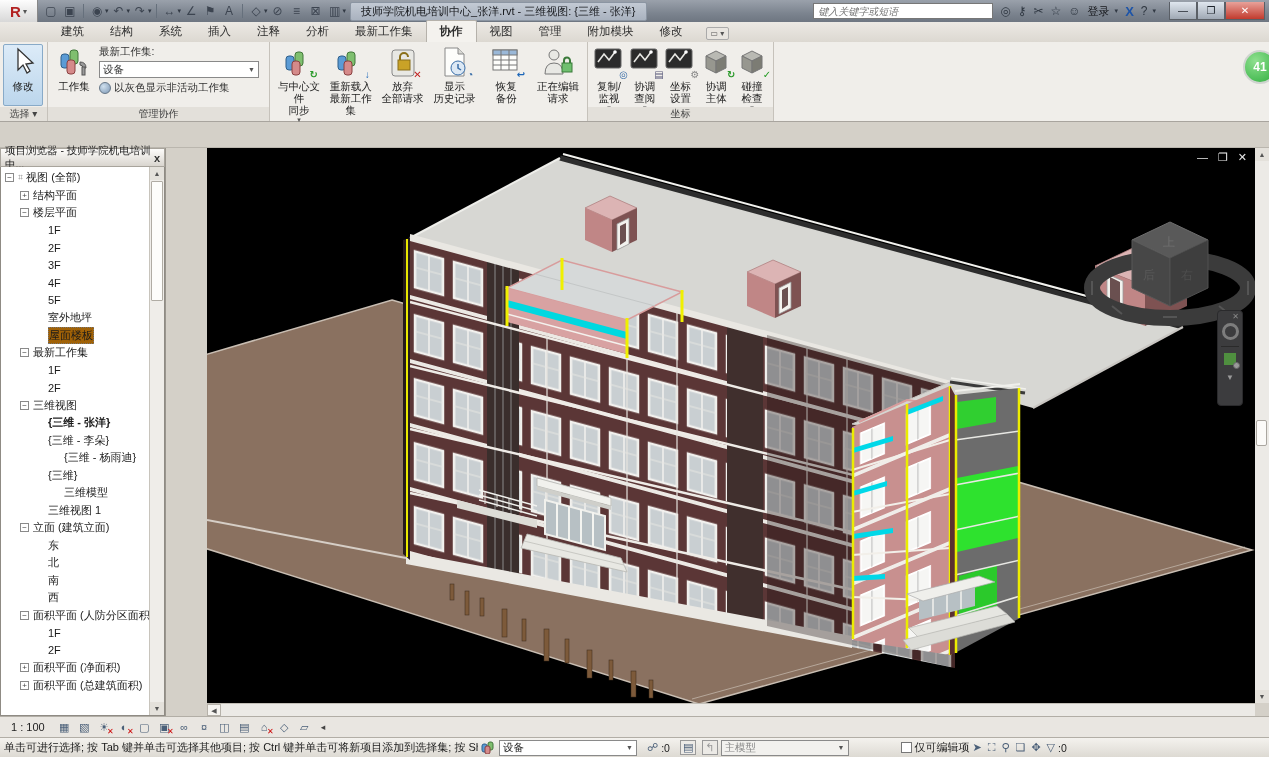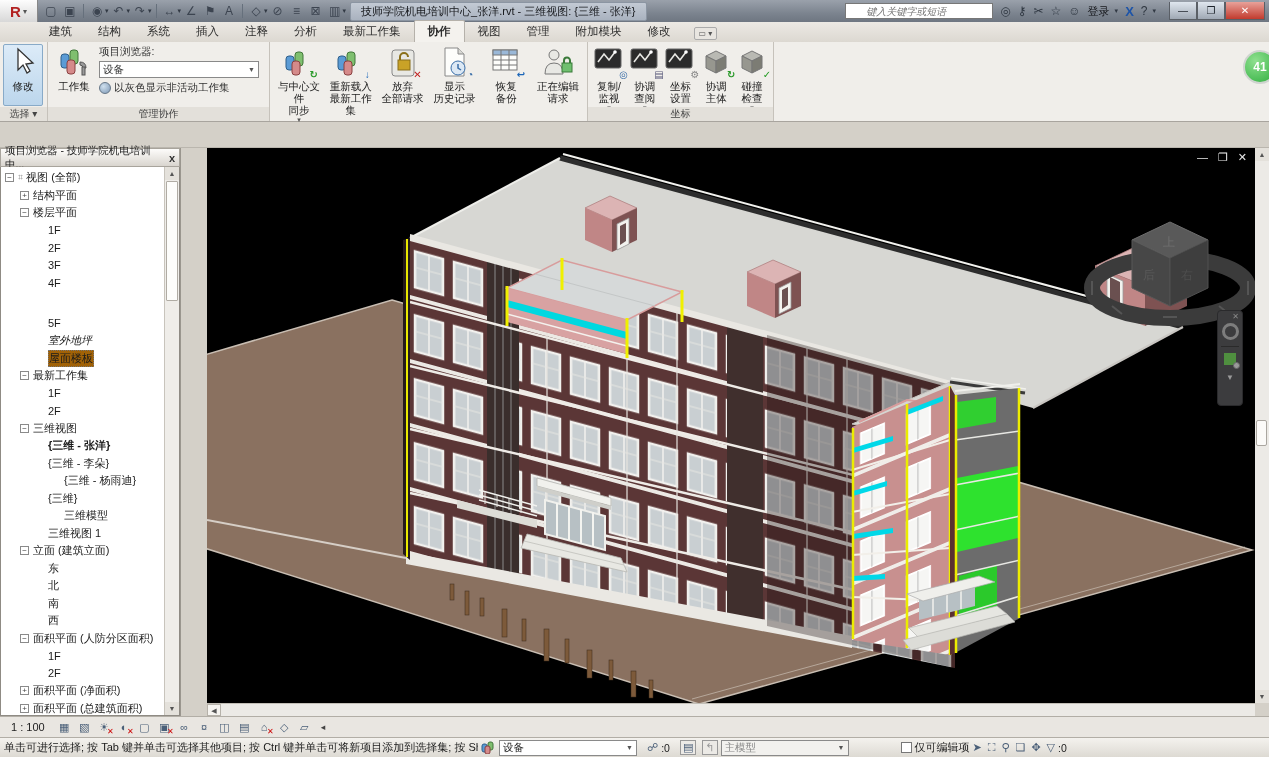--- a/index.html
+++ b/index.html
@@ -15,34 +15,34 @@
     font-weight:bold; color:#b22222; font-size:15px; }
   #app-logo small { color:#555; font-size:8px; margin-left:2px; }
   .qat { display:flex; align-items:center; gap:1px; padding:0 4px; }
   .qat-btn { min-width:18px; height:18px; display:flex; align-items:center; justify-content:center;
     color:#3c4450; font-size:12px; border-radius:2px; }
   .qat-sep { width:1px; height:14px; background:#66707c; margin:0 3px; }
   .qat-dd { font-size:7px; color:#303843; margin-left:-2px; }
   #title-text { background:linear-gradient(#c3cad4,#a9b2bf); border:1px solid #8b95a2; border-radius:2px;
     padding:1px 10px; font-size:11px; color:#16181c; white-space:nowrap; }
   #infocenter { margin-left:auto; display:flex; align-items:center; gap:7px; padding-right:4px; }
-  #ic-search { width:148px; height:16px; background:#fff; border:1px solid #777;
-    font-style:italic; color:#8a8a8a; font-size:10px; padding:0 20px; }
+  #ic-search { width:180px; height:16px; background:#fff; border:1px solid #777;
+    font-style:italic; color:#8a8a8a; font-size:10px; padding:0 4px; }
   .ic-icon { color:#2e3640; font-size:12px; }
   #ic-login { font-size:11px; color:#16181c; }
   #ic-x { color:#1d54a8; font-weight:bold; font-size:13px; }
   .win-btns { display:flex; margin-left:6px; }
   .win-btn { width:28px; height:18px; border:1px solid #5a5f66; border-top:none;
     background:linear-gradient(#dfe6ee,#9fa8b4); display:flex; align-items:center; justify-content:center;
     font-size:10px; color:#1c222a; }
   .win-btn.close { background:linear-gradient(#e8a199,#c23b2e); color:#fff; width:40px; }
 
   
   #ribbon-tabs { position:absolute; left:0; top:22px; width:1269px; height:20px;
-    background:linear-gradient(#ece9e4,#dcd8d1); display:flex; align-items:flex-end; padding-left:36px; }
+    background:linear-gradient(#ece9e4,#dcd8d1); display:flex; align-items:flex-end; padding-left:48px; }
   .rtab { font-size:11.5px; color:#2e2e2e; padding:3px 13px; cursor:default; }
   .rtab.active { background:#f4f2ee; border:1px solid #b5b1aa; border-bottom:none;
     border-radius:2px 2px 0 0; font-weight:bold; }
   #tab-collapse { margin-left:10px; font-size:8px; color:#555; border:1px solid #aaa;
     background:#e8e5e0; padding:1px 4px; border-radius:2px; margin-bottom:2px; }
 
   
   #ribbon { position:absolute; left:0; top:42px; width:1269px; height:80px;
     background:#f0eeea; border-bottom:1px solid #a8a49e; display:flex; }
   .rpanel { position:relative; height:100%; border-right:1px solid #c6c2bb; padding:2px 3px 15px 3px; }
@@ -62,21 +62,21 @@
   #gray-inactive { display:flex; align-items:center; gap:3px; margin-top:1px; }
   #gray-inactive .chip { width:12px; height:12px; border-radius:6px;
     background:radial-gradient(circle at 35% 35%,#cfe0ee,#7d98b5); border:1px solid #678; }
   #badge41 { position:absolute; right:-8px; top:8px; width:34px; height:34px; border-radius:50%;
     background:radial-gradient(circle at 35% 30%,#8fe08f,#2eae3e); border:2px solid #cfd4cf;
     color:#fff; font-size:12px; font-weight:bold; display:flex; align-items:center; justify-content:center; z-index:5; }
   #optionsbar { position:absolute; left:0; top:123px; width:1269px; height:25px; background:#d4d0c8;
     border-bottom:1px solid #bab6ae; }
 
   
-  #browser { position:absolute; left:0; top:148px; width:181px; height:568px; background:#d4d0c8;
+  #browser { position:absolute; left:0; top:148px; width:166px; height:568px; background:#d4d0c8;
     border-right:1px solid #9a968e; display:flex; flex-direction:column; }
   #browser-title { height:19px; background:linear-gradient(#fdfcfa,#d9d5cf); border:1px solid #a8a49c;
     display:flex; align-items:center; font-size:10.5px; color:#222; padding:0 4px; }
   #browser-title .x { margin-left:auto; font-weight:bold; font-size:11px; color:#333; }
   #tree-wrap { flex:1; background:#fff; border:1px solid #8f8b84; border-top:none;
     position:relative; overflow:hidden; }
   #tree { position:absolute; left:0; top:2px; right:15px; }
   .trow { height:17.5px; display:flex; align-items:center; font-size:11px; color:#1a1a1a; white-space:nowrap; }
   .texp { width:9px; height:9px; border:1px solid #8a8a8a; background:#fff; font-size:8px;
     line-height:7px; text-align:center; color:#444; margin-right:4px; flex:none; }
@@ -230,21 +230,21 @@
             <rect x="3" y="8" width="8" height="14" rx="3" fill="#5b9bd5" stroke="#2e5f8a"></rect>
             <rect x="12" y="4" width="8" height="14" rx="3" fill="#7fbf6f" stroke="#41773a"></rect>
             <rect x="9" y="14" width="8" height="14" rx="3" fill="#d58a8a" stroke="#8a4040"></rect>
             <path d="M22 16 q6 0 6 6 l-3 0 q0 -3 -3 -3 z" fill="#9a9a9a" stroke="#555"></path>
             <rect x="24" y="21" width="3" height="8" fill="#9a9a9a" stroke="#555"></rect>
           </svg>
         </span>
         <span>工作集</span>
       </div>
       <div id="manage-right">
-        <span>项目浏览器:</span>
+        <span>最新工作集:</span>
         <div id="workset-combo">
           <span>设备</span>
           <span class="dd">▼</span>
         </div>
         <div id="gray-inactive">
           <span class="chip"></span>
           <span>以灰色显示非活动工作集</span>
         </div>
       </div>
       <div class="rpanel-label">管理协作</div>
@@ -403,25 +403,25 @@
             <span class="tlabel">2F</span>
           </div>
           <div class="trow" style="padding-left: 34px;">
             <span style="width: 13px; flex: 0 0 auto;"></span>
             <span class="tlabel">3F</span>
           </div>
           <div class="trow" style="padding-left: 34px;">
             <span style="width: 13px; flex: 0 0 auto;"></span>
             <span class="tlabel">4F</span>
           </div>
-          <div class="trow" style="padding-left: 34px; margin-top: 23px;">
+          <div class="trow" style="padding-left: 34px;">
             <span style="width: 13px; flex: 0 0 auto;"></span>
             <span class="tlabel">5F</span>
           </div>
-          <div class="trow" style="padding-left: 34px; font-style: italic;">
+          <div class="trow" style="padding-left: 34px;">
             <span style="width: 13px; flex: 0 0 auto;"></span>
             <span class="tlabel">室外地坪</span>
           </div>
           <div class="trow" style="padding-left: 34px;">
             <span style="width: 13px; flex: 0 0 auto;"></span>
             <span class="tlabel sel">屋面楼板</span>
           </div>
           <div class="trow" style="padding-left: 19px;">
             <span class="texp">−</span>
             <span class="tlabel">最新工作集</span>

